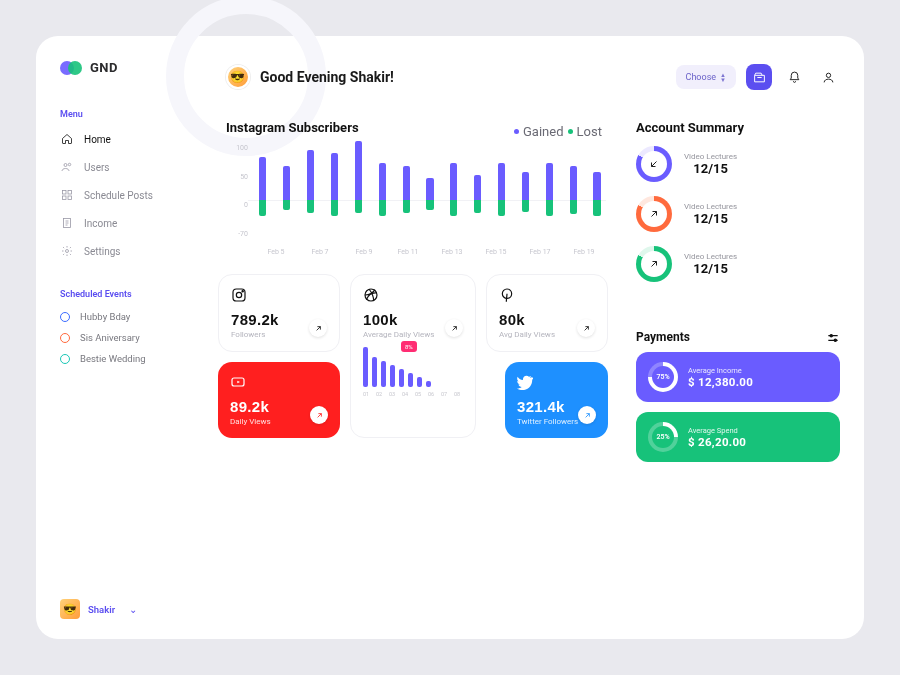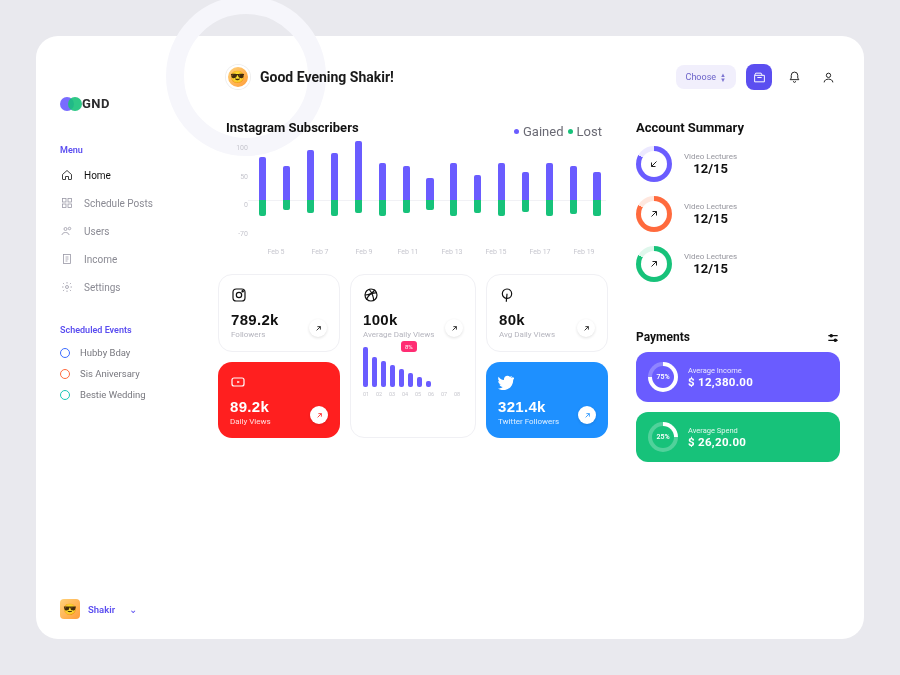--- a/index.html
+++ b/index.html
@@ -2,21 +2,21 @@
 <html><head>
 <meta charset="utf-8">
 <style>
   * { box-sizing: border-box; margin: 0; padding: 0; }
   body { background:#e9e9ee; font-family:-apple-system,Segoe UI,Roboto,Helvetica,Arial,sans-serif; width:900px; height:675px; overflow:hidden; }
   .frame { position:absolute; left:36px; top:36px; width:828px; height:603px; background:#ffffff; border-radius:22px; }
   
   .ring-deco { position:absolute; left:130px; top:-40px; width:160px; height:160px; border:18px solid #f6f6fb; border-radius:50%; }
   
   .sidebar { position:absolute; left:0; top:0; width:170px; height:100%; padding:24px 0 20px 24px; }
-  .logo { display:flex; align-items:center; gap:0; margin-bottom:34px;margin-top:36px; }
+  .logo { display:flex; align-items:center; gap:8px; margin-bottom:34px; }
   .logo-mark { position:relative; width:22px; height:14px; }
   .logo-mark span { position:absolute; width:14px; height:14px; border-radius:50%; }
   .logo-mark .l1 { left:0; background:#6a5cff; opacity:.9; }
   .logo-mark .l2 { right:0; background:#17c27a; opacity:.9; }
   .logo-txt { font-size:13px; font-weight:700; color:#2c2c2e; letter-spacing:.5px; }
   .menu-heading { font-size:9px; color:#5b4ef0; font-weight:600; margin-bottom:10px; }
   .nav { list-style:none; display:flex; flex-direction:column; gap:8px; margin-bottom:28px; }
   .nav li { display:flex; align-items:center; gap:10px; font-size:10px; color:#8a8a93; cursor:pointer; padding:3px 0;}
   .nav li:first-child { color:#111; }
   .nav-icon { width:14px; height:14px; display:flex; align-items:center; justify-content:center; }
@@ -95,21 +95,21 @@
   .card.fill .corner { background:#fff;}
   .card .corner svg { width:9px; height:9px; stroke:#111; fill:none; stroke-width:2.2;}
   .card-icon { width:16px; height:16px; margin-bottom:8px;}
   .card-icon svg { width:16px; height:16px; stroke:#111; fill:none; stroke-width:1.8;}
   .card.fill .card-icon svg { stroke:#fff;}
   .card-val { font-size:15px; font-weight:800; color:#111; letter-spacing:.3px; font-family:Arial,sans-serif;}
   .card-lbl { font-size:8px; color:#b5b5be; margin-top:2px;}
   .card.fill { color:#fff;}
   .card.fill .card-val { color:#fff;} .card.fill .card-lbl { color:rgba(255,255,255,.85);}
   .red { background:#ff1f1f; border:none;}
-  .blue { background:#1e90ff; border:none;}
+  .blue { background:#1e90ff; border:none;margin-left:19px;}
   .mini-bars { display:flex; align-items:flex-end; gap:4px; height:42px; margin-top:6px; position:relative;}
   .mini-bars .mb { width:5px; background:#6a5cff; border-radius:2px; position:relative;}
   .badge { position:absolute; top:-4px; left:38px; background:#ff2d73; color:#fff; font-size:6px; padding:2px 4px; border-radius:3px;}
   .badge::after { content:""; position:absolute; bottom:-3px; left:6px; border:3px solid transparent; border-top-color:#ff2d73;}
   .mini-x-axis { display:flex; gap:4px; margin-top:4px;}
   .mini-x-axis div { width:5px; font-size:5.5px; color:#c8c8cf; text-align:center; margin-right:4px;}
   .tall { grid-row:span 2;}
 </style>
 </head>
 <body>
@@ -131,37 +131,37 @@
           <span class="nav-icon">
             <svg viewBox="0 0 24 24">
               <path d="M3 11 12 3l9 8v9a1 1 0 0 1-1 1h-5v-6h-6v6H4a1 1 0 0 1-1-1z"></path>
             </svg>
           </span>
           <span>Home</span>
         </li>
       <li>
           <span class="nav-icon">
             <svg viewBox="0 0 24 24">
+              <circle cx="9" cy="8" r="3"></circle>
+              <path d="M2 20c0-3 3-5 7-5s7 2 7 5"></path>
+              <circle cx="17" cy="7" r="2.5"></circle>
+            </svg>
+          </span>
+          <span>Users</span>
+        </li>
+      <li>
+          <span class="nav-icon">
+            <svg viewBox="0 0 24 24">
               <rect x="3" y="3" width="7" height="7"></rect>
               <rect x="14" y="3" width="7" height="7"></rect>
               <rect x="3" y="14" width="7" height="7"></rect>
               <rect x="14" y="14" width="7" height="7"></rect>
             </svg>
           </span>
           <span>Schedule Posts</span>
-        </li>
-      <li>
-          <span class="nav-icon">
-            <svg viewBox="0 0 24 24">
-              <circle cx="9" cy="8" r="3"></circle>
-              <path d="M2 20c0-3 3-5 7-5s7 2 7 5"></path>
-              <circle cx="17" cy="7" r="2.5"></circle>
-            </svg>
-          </span>
-          <span>Users</span>
         </li>
       <li>
           <span class="nav-icon">
             <svg viewBox="0 0 24 24">
               <rect x="5" y="3" width="14" height="18"></rect>
               <path d="M9 8h6M9 12h6M9 16h4"></path>
             </svg>
           </span>
           <span>Income</span>
         </li>

